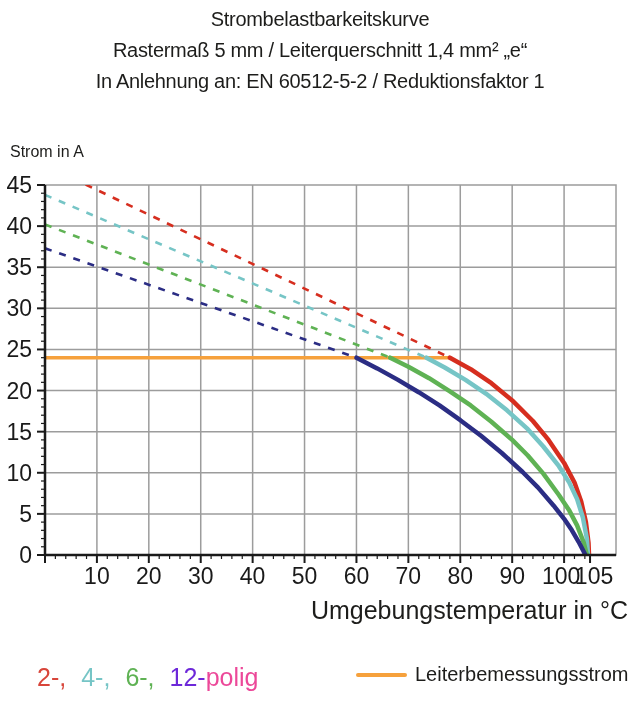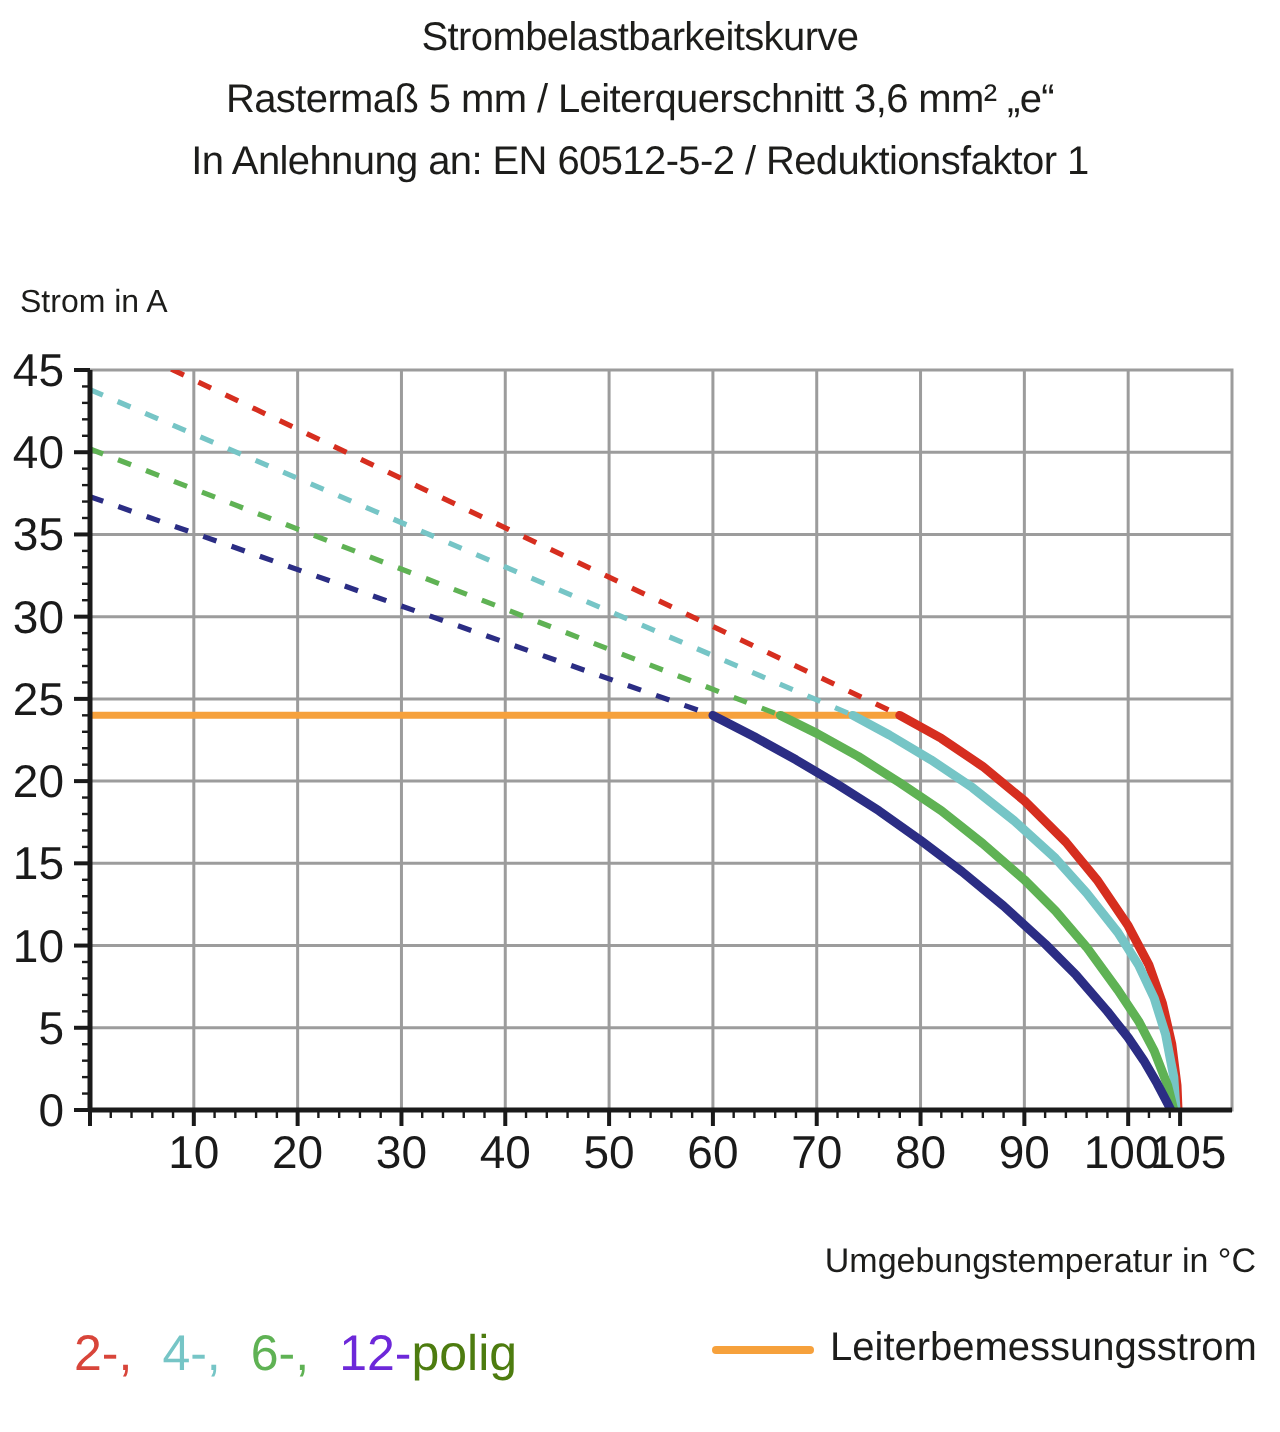--- a/index.html
+++ b/index.html
@@ -2,36 +2,36 @@
 <html><head>
 <meta charset="utf-8">
 <style>
   html,body{margin:0;padding:0;background:#ffffff;}
   .page{position:relative;width:640px;height:716px;background:#fff;overflow:hidden;
         font-family:"Liberation Sans",sans-serif;color:#1d1d1b;}
   .titles{position:absolute;left:0;top:4px;width:640px;text-align:center;}
   .titles div{font-size:20px;line-height:31px;font-weight:400;letter-spacing:-0.3px;white-space:nowrap;}
   .ylabel{position:absolute;left:10px;top:143px;font-size:16px;}
   #chart{position:absolute;left:0;top:170px;}
-  .xlabel{position:absolute;right:12px;top:621px;font-size:17px;}
+  .xlabel{position:absolute;right:12px;top:596px;font-size:25px;}
   .poles-legend{position:absolute;left:37px;top:663px;font-size:25px;display:flex;align-items:baseline;}
   .poles-legend .pole{margin-right:15px;}
   .poles-legend .pole.last{margin-right:0;}
   .rated-legend{position:absolute;left:356px;top:663px;display:flex;align-items:center;}
   .rated-swatch{display:inline-block;width:51px;height:4px;border-radius:2px;margin-right:8px;}
   .rated-label{font-size:20px;}
 </style>
 </head>
 <body>
 
 <div class="page">
 
   <div class="titles">
     <div>Strombelastbarkeitskurve</div>
-    <div>Rastermaß 5 mm / Leiterquerschnitt 3,6 mm² „e“</div>
+    <div>Rastermaß 5 mm / Leiterquerschnitt 1,4 mm² „e“</div>
     <div>In Anlehnung an: EN 60512-5-2 / Reduktionsfaktor 1</div>
   </div>
 
   <div class="ylabel">Strom in A</div>
 
   <svg id="chart" width="640" height="446" viewBox="0 0 640 446">
       <defs>
         <clipPath id="plotclip">
           <rect x="45" y="15" width="571" height="370"></rect>
         </clipPath>
@@ -199,21 +199,21 @@
       </g>
     </svg>
 
   <div class="xlabel">Umgebungstemperatur in °C</div>
 
   <div class="poles-legend" id="poles-legend">
       <span class="pole" style="color: rgb(216, 69, 58);">2-,</span>
       <span class="pole" style="color: rgb(118, 197, 198);">4-,</span>
       <span class="pole" style="color: rgb(95, 178, 84);">6-,</span>
       <span class="pole last" style="color: #6d28d9;">12-</span>
-      <span style="color: #4d7c0f;">polig</span>
+      <span style="color: #ec4899;">polig</span>
     </div>
 
   <div class="rated-legend">
     <span class="rated-swatch" id="rated-swatch" style="background: rgb(246, 161, 60);"></span>
     <span class="rated-label">Leiterbemessungsstrom</span>
   </div>
 
 </div>
 
 </body></html>

